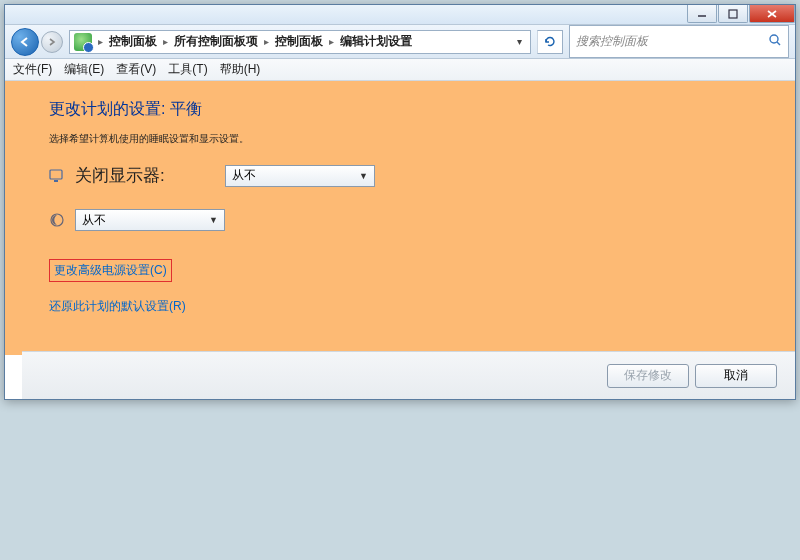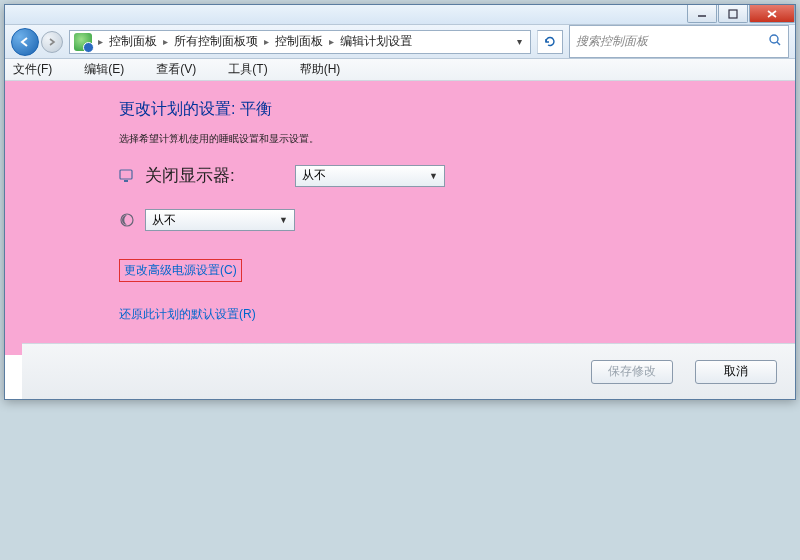--- a/index.html
+++ b/index.html
@@ -41,66 +41,66 @@
     width: 22px; height: 22px; border-radius: 50%;
     background: radial-gradient(circle at 30% 30%, #f0f4f8, #c0ccd8);
     display:flex; align-items:center; justify-content:center;
     border:1px solid #a0b0c0; margin-left:-4px;
   }
   .addr-box {
     flex: 1; height: 24px; background:#fff; border:1px solid #9bb0c6;
     display:flex; align-items:center; padding: 0 4px; font-size:12px; color:#222;
     gap:4px;
   }
-  .addr-box .crumb { white-space:nowrap; }
+  .addr-box .crumb { white-space:nowrap;font-weight:bold; }
   .addr-box .sep { color:#666; font-size:10px; padding:0 2px;}
   .addr-refresh {
     width: 26px; height:24px; border:1px solid #9bb0c6; border-left:1px solid #cbd6e2;
     background:#fff; display:flex; align-items:center; justify-content:center; color:#1a63b0;
   }
   .search-box {
     width: 220px; height: 33px; border:1px solid #9bb0c6; background:#fff;
     display:flex; align-items:center; padding:0 6px; font-size:12px; color:#888;
     justify-content:space-between;
   }
   .search-icon { color:#3a78c0; }
   
   .menubar {
     height: 22px; background: linear-gradient(#f8fafc,#eef2f6);
     border-bottom: 1px solid #d0d8e0;
-    display:flex; align-items:center; padding: 0 8px; gap: 32px;
+    display:flex; align-items:center; padding: 0 8px; gap: 12px;
     font-size:12px; color:#222;
   }
   .menubar span { cursor:default; }
   
   .content {
     position:absolute; top:76px; bottom:44px; left:0; right:0;
-    background:#f9a8d4; padding: 18px 40px 10px 114px;
+    background:#fdba74; padding: 18px 40px 10px 44px;
     overflow:hidden;
   }
   .page-title { font-size: 16px; color:#003399; margin-bottom:12px; }
   .page-desc { font-size:10px; color:#222; margin-bottom:18px; }
   .setting-row { display:flex; align-items:center; margin-bottom:22px; gap:10px;}
   .setting-icon { width:16px; height:16px; display:inline-flex; align-items:center; justify-content:center;}
   .setting-label { font-size:17px; color:#222; width: 140px;}
   .dropdown {
     width: 150px; height:22px; border:1px solid #8a9aac; background:linear-gradient(#fff,#e8eef4);
     display:flex; align-items:center; justify-content:space-between;
     padding:0 6px; font-size:12px; border-radius:0;
   }
   .dropdown .arrow { font-size:9px; color:#333;}
   .link-block { margin-top: 28px; }
-  .link { font-size:12px; color:#0066cc; margin-bottom:22px; cursor:pointer; display:inline-block;}
+  .link { font-size:12px; color:#0066cc; margin-bottom:14px; cursor:pointer; display:inline-block;}
   .link-highlight { border:1px solid #e03030; padding:2px 4px; }
   
   .footer {
-    position:absolute; bottom:0; left:17px; right:0; height:56px;
+    position:absolute; bottom:0; left:17px; right:0; height:48px;
     background: linear-gradient(#f4f6f8,#e8ecf0);
     border-top:1px solid #d0d8e0;
-    display:flex; align-items:center; justify-content:flex-end; padding:0 18px; gap:22px;
+    display:flex; align-items:center; justify-content:flex-end; padding:0 18px; gap:6px;
   }
   .btn {
     min-width:82px; height:24px; border:1px solid #8a9aac; border-radius:3px;
     background:linear-gradient(#fdfdfd,#e6ecf2); font-size:12px;
     display:flex; align-items:center; justify-content:center; padding:0 10px;
   }
   .btn.disabled { color:#9aa4ae; }
   .cp-icon {
     width:18px; height:18px;
     background: radial-gradient(circle at 40% 35%, #9be08a, #2a9a3a);

